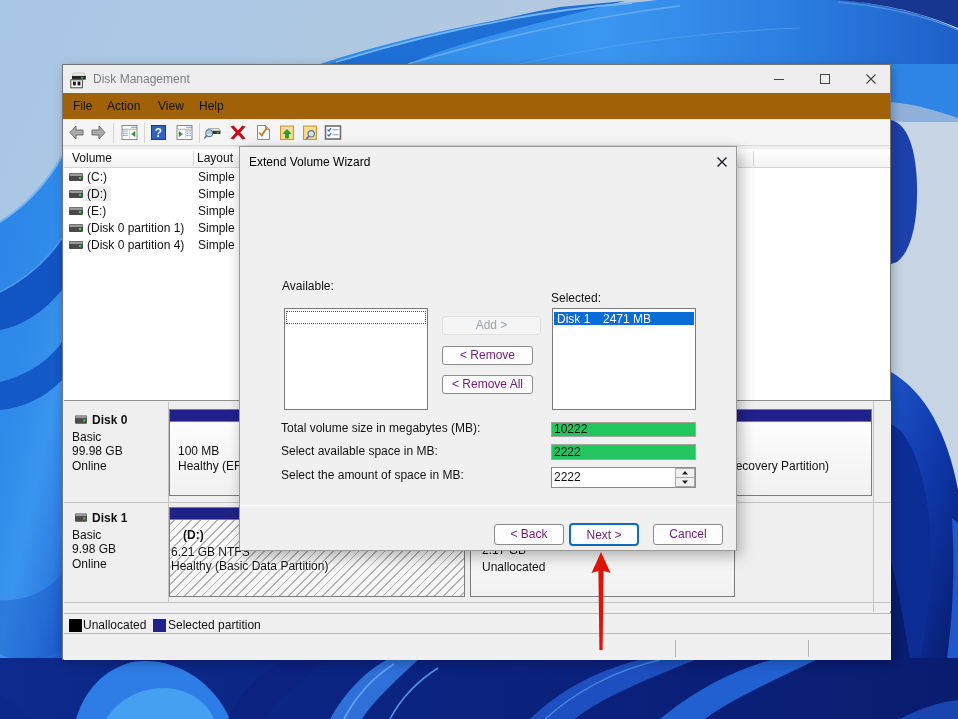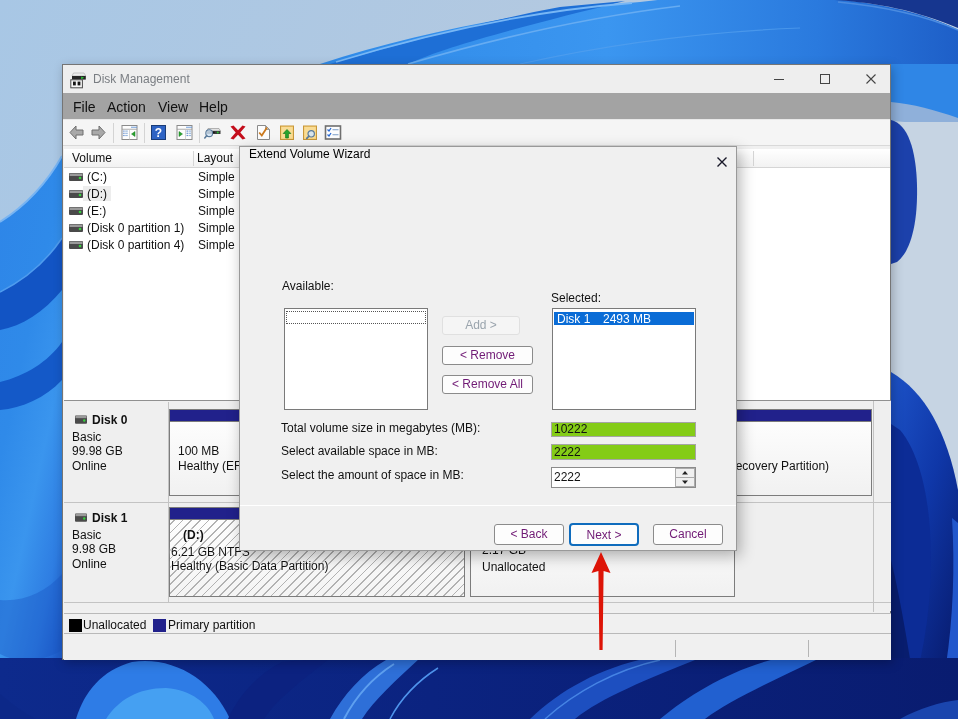--- a/index.html
+++ b/index.html
@@ -8,21 +8,21 @@
   .abs { position:absolute; }
   
   #win {
     position:absolute; left:62px; top:64px; width:829px; height:596px;
     background:#f0f0f0; border:1px solid #757575;
     box-shadow: 2px 3px 10px rgba(0,0,0,0.25);
   }
   #titlebar { position:absolute; left:0; top:0; width:100%; height:28px; background:#eeeeee; }
   #titletext { position:absolute; left:30px; top:7px; font-size:12px; color:#797d82; }
   .capbtn { position:absolute; top:0; width:34px; height:28px; color:#404040; text-align:center; }
-  #menubar { position:absolute; left:0; top:28px; width:100%; height:26px; background:#a3a3a3; font-size:14px; color:#111; }
+  #menubar { position:absolute; left:0; top:28px; width:100%; height:26px; background:#a16207; font-size:12px; color:#111; }
   .menu-item { position:absolute; top:6px; }
   #toolbar { position:absolute; left:0; top:54px; width:100%; height:27px; background:#f5f5f5; border-top:1px solid #e8e8e8; border-bottom:1px solid #d9d9d9; }
   .tsep { position:absolute; top:3px; width:1px; height:20px; background:#d4d4d4; }
   
   #listpane { position:absolute; left:1px; top:84px; width:826px; height:252px; background:#fff; }
   #listheader { position:absolute; left:0; top:0; width:100%; height:19px;
      background:linear-gradient(#ffffff,#f2f2f2); border-bottom:1px solid #d5d5d5; font-size:12px; color:#111; }
   .hsep { position:absolute; top:2px; width:1px; height:15px; background:#d5d5d5; }
   .lrow { position:absolute; left:0; width:100%; height:17px; font-size:12px; color:#111; }
   .lrow .vol { position:absolute; left:23px; top:2px; }
@@ -40,28 +40,28 @@
       repeating-linear-gradient(135deg, rgba(255,255,255,0) 0 4.9px, #b2b2b2 4.9px 6.1px),
       linear-gradient(#ffffff,#f4f4f4); }
   
   #legend { position:absolute; left:1px; top:548px; width:827px; height:20px; background:#f0f0f0; border-top:1px solid #b9b9b9; font-size:12px; color:#111; }
   #statusbar { position:absolute; left:1px; top:568px; width:827px; height:27px; background:#f0f0f0; border-top:1px solid #b9b9b9; }
   .ssep { position:absolute; top:6px; width:1px; height:17px; background:#b5b5b5; }
   
   #dlg { position:absolute; left:239px; top:146px; width:498px; height:405px;
      background:#f0f0f0; border:1px solid #999999; box-shadow: 3px 5px 14px rgba(0,0,0,0.3); }
   #dlgtitle { position:absolute; left:0; top:0; width:100%; height:27px; background:#f0f0f0; }
-  #dlgtitle span { position:absolute; left:9px; top:0; font-size:12px; color:#000; }
+  #dlgtitle span { position:absolute; left:9px; top:8px; font-size:12px; color:#000; }
   #dlghead { position:absolute; left:0; top:27px; width:100%; height:60px; background:#fff; border-bottom:1px solid #d3d3d3; }
   .lbl { position:absolute; font-size:12px; color:#111; white-space:nowrap; }
   .listbox { position:absolute; background:#fff; border:1px solid #7a7a7a; }
   .btn { position:absolute; background:#fdfdfd; border:1px solid #8b8b8b; border-radius:3px; font-size:12px; color:#701a75; text-align:center; }
   .btn.dis { background:#f5f5f5; border-color:#e0e0e0; color:#9aa4ad; }
   .inp { position:absolute; font-size:12px; color:#111; padding-left:2px; }
-  .inp.ro { background:#84cc16; border:1px solid #a5a5a5; }
+  .inp.ro { background:#22c55e; border:1px solid #a5a5a5; }
   .inp.ed { background:#fff; border:1px solid #8b8b8b; }
 </style>
 </head>
 <body>
 
 <svg id="wp" class="abs" style="left:0;top:0" width="958" height="719" viewBox="0 0 958 719">
   <defs>
     <linearGradient id="sky" x1="0" y1="0" x2="1" y2="0.35">
       <stop offset="0" stop-color="#a8c7e5"></stop>
         <stop offset="0.6" stop-color="#b4c9e0"></stop>
@@ -360,21 +360,21 @@
       <div class="ptext" style="left:11px;top:52px">Unallocated</div>
     </div>
     <div class="rowsep" style="top:201px"></div>
     <div class="vsep" style="left:809px;top:0px;height:211px"></div>
   </div>
 
   <div id="legend">
     <div style="position:absolute;left:5px;top:5px;width:13px;height:13px;background:#000"></div>
     <span style="position:absolute;left:19px;top:4px">Unallocated</span>
     <div style="position:absolute;left:89px;top:5px;width:13px;height:13px;background:#21218b"></div>
-    <span style="position:absolute;left:104px;top:4px">Primary partition</span>
+    <span style="position:absolute;left:104px;top:4px">Selected partition</span>
   </div>
   <div id="statusbar">
     <div class="ssep" style="left:611px"></div>
     <div class="ssep" style="left:744px"></div>
   </div>
 </div>
 
 <div id="dlg">
   <div id="dlgtitle">
     <span>Extend Volume Wizard</span>
@@ -383,24 +383,24 @@
       </svg>
   </div>
   <div class="lbl" style="left:42px;top:132px">Available:</div>
   <div class="lbl" style="left:311px;top:144px">Selected:</div>
   <div class="listbox" style="left:44px;top:161px;width:144px;height:102px">
     <div style="position:absolute;left:1px;top:2px;width:140px;height:13px;border:1px dotted #555"></div>
   </div>
   <div class="listbox" style="left:312px;top:161px;width:144px;height:102px">
     <div style="position:absolute;left:1px;top:3px;width:140px;height:13px;background:#0a6cd6;color:#fff;font-size:12px">
       <span style="position:absolute;left:3px;top:0px">Disk 1</span>
-      <span style="position:absolute;left:49px;top:0px">2493 MB</span>
-    </div>
-  </div>
-  <div class="btn dis" style="left:202px;top:169px;width:78px;height:19px;line-height:17px">Add &gt;</div>
+      <span style="position:absolute;left:49px;top:0px">2471 MB</span>
+    </div>
+  </div>
+  <div class="btn dis" style="left:202px;top:169px;width:99px;height:19px;line-height:17px">Add &gt;</div>
   <div class="btn" style="left:202px;top:199px;width:91px;height:19px;line-height:17px">&lt; Remove</div>
   <div class="btn" style="left:202px;top:228px;width:91px;height:19px;line-height:17px">&lt; Remove All</div>
 
   <div class="lbl" style="left:41px;top:274px">Total volume size in megabytes (MB):</div>
   <div class="inp ro" style="left:311px;top:275px;width:145px;height:15px;line-height:13px">10222</div>
   <div class="lbl" style="left:41px;top:297px">Select available space in MB:</div>
   <div class="inp ro" style="left:311px;top:297px;width:145px;height:16px;line-height:14px">2222</div>
   <div class="lbl" style="left:41px;top:321px">Select the amount of space in MB:</div>
   <div class="inp ed" style="left:311px;top:320px;width:145px;height:21px;line-height:19px">2222<svg style="position:absolute;right:0px;top:0px" width="20" height="19" viewBox="0 0 20 19">
         <rect x="0.5" y="0.5" width="19" height="9" fill="#f0f0f0" stroke="#ababab"></rect>

